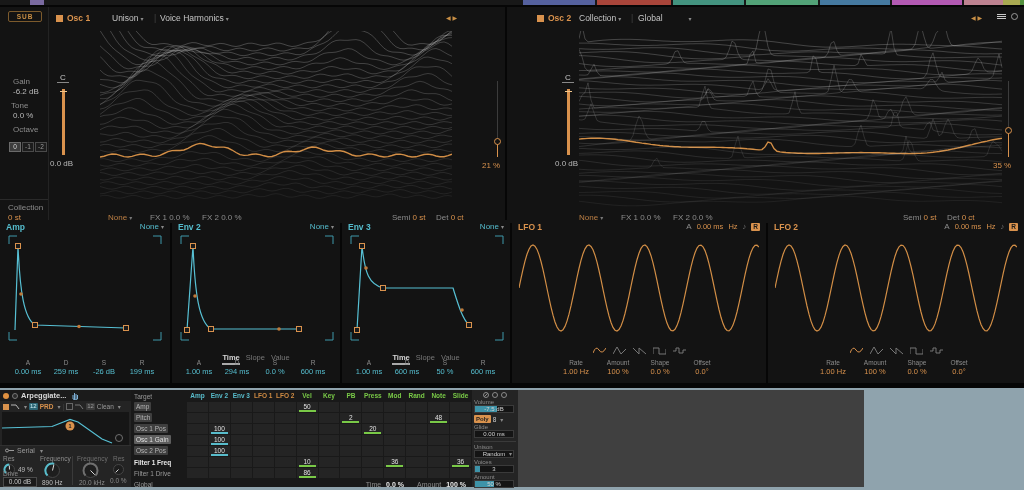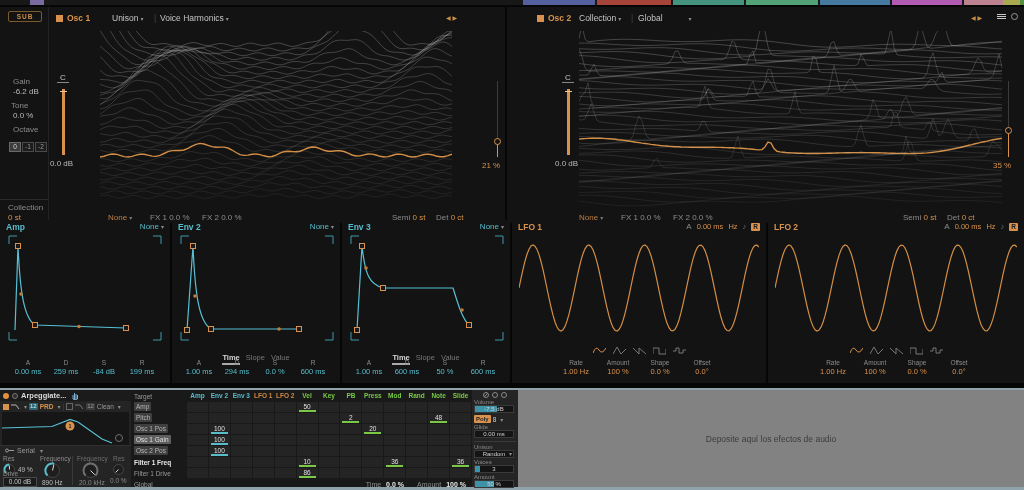--- a/index.html
+++ b/index.html
@@ -287,21 +287,21 @@
       <span class="pc">
           <span class="pl">A</span>
           <span class="pv cy">0.00 ms</span>
         </span>
       <span class="pc">
           <span class="pl">D</span>
           <span class="pv cy">259 ms</span>
         </span>
       <span class="pc">
           <span class="pl">S</span>
-          <span class="pv cy">-84 dB</span>
+          <span class="pv cy">-26 dB</span>
         </span>
       <span class="pc">
           <span class="pl">R</span>
           <span class="pv cy">199 ms</span>
         </span>
     </div>
   </section>
 
   <section class="mp" style="left:172px;width:168px;">
     <div class="mph">
@@ -722,18 +722,15 @@
         <div class="gl">Glide</div>
         <div class="gbox"><span class="gtxt">0.00 ms</span></div>
         <div class="gl" style="margin-top:3px;border-top:1px solid #3a3a3a;padding-top:2px;">Unison</div>
         <div class="gbox"><span class="gtxt">Random</span><span class="dd" style="position:absolute;right:1px;top:0;">▾</span></div>
         <div class="gl">Voices</div>
         <div class="gbox"><span class="gfill" style="width:5px;"></span><span class="gtxt">3</span></div>
         <div class="gl">Amount</div>
         <div class="gbox"><span class="gfill" style="width:50%;"></span><span class="gtxt">50 %</span></div>
       </div>
 
-      <div id="drop">
-        <span>Deposite aquí los efectos de audio</span>
-      </div>
     </div>
   </div>
 </div>
 
 </body></html>

